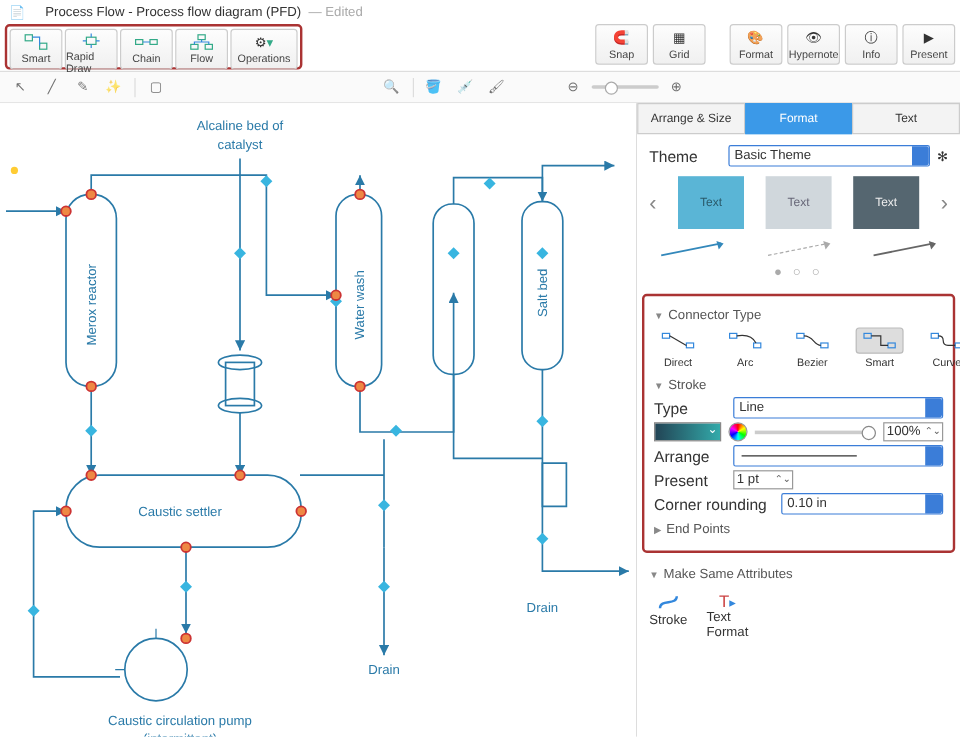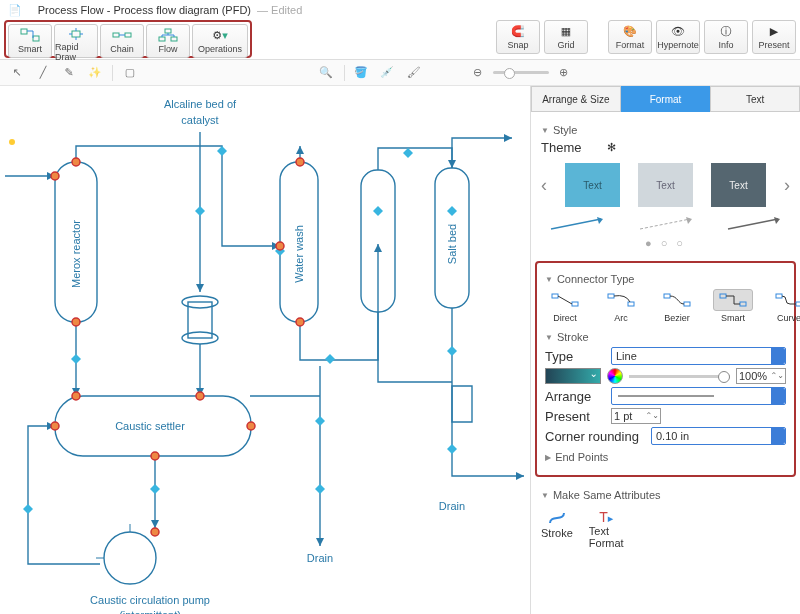--- a/index.html
+++ b/index.html
@@ -252,23 +252,25 @@
     </svg>
   </div>
 
   <div class="insp">
     <div class="tabs">
       <div class="tab">Arrange &amp; Size</div>
       <div class="tab act">Format</div>
       <div class="tab">Text</div>
     </div>
     <div class="sec">
-      <div class="sec-h">Style</div>
       <div class="row">
           <span class="lab">Theme</span>
+          <div class="sel">
+            <span>Basic Theme</span>
+          </div>
           <span>✻</span>
         </div>
       <div class="swatches">
         <span class="navarr">‹</span>
         <div class="sw sw1">Text</div>
         <div class="sw sw2">Text</div>
         <div class="sw sw3">Text</div>
         <span class="navarr">›</span>
       </div>
       <div class="arrows-row">

